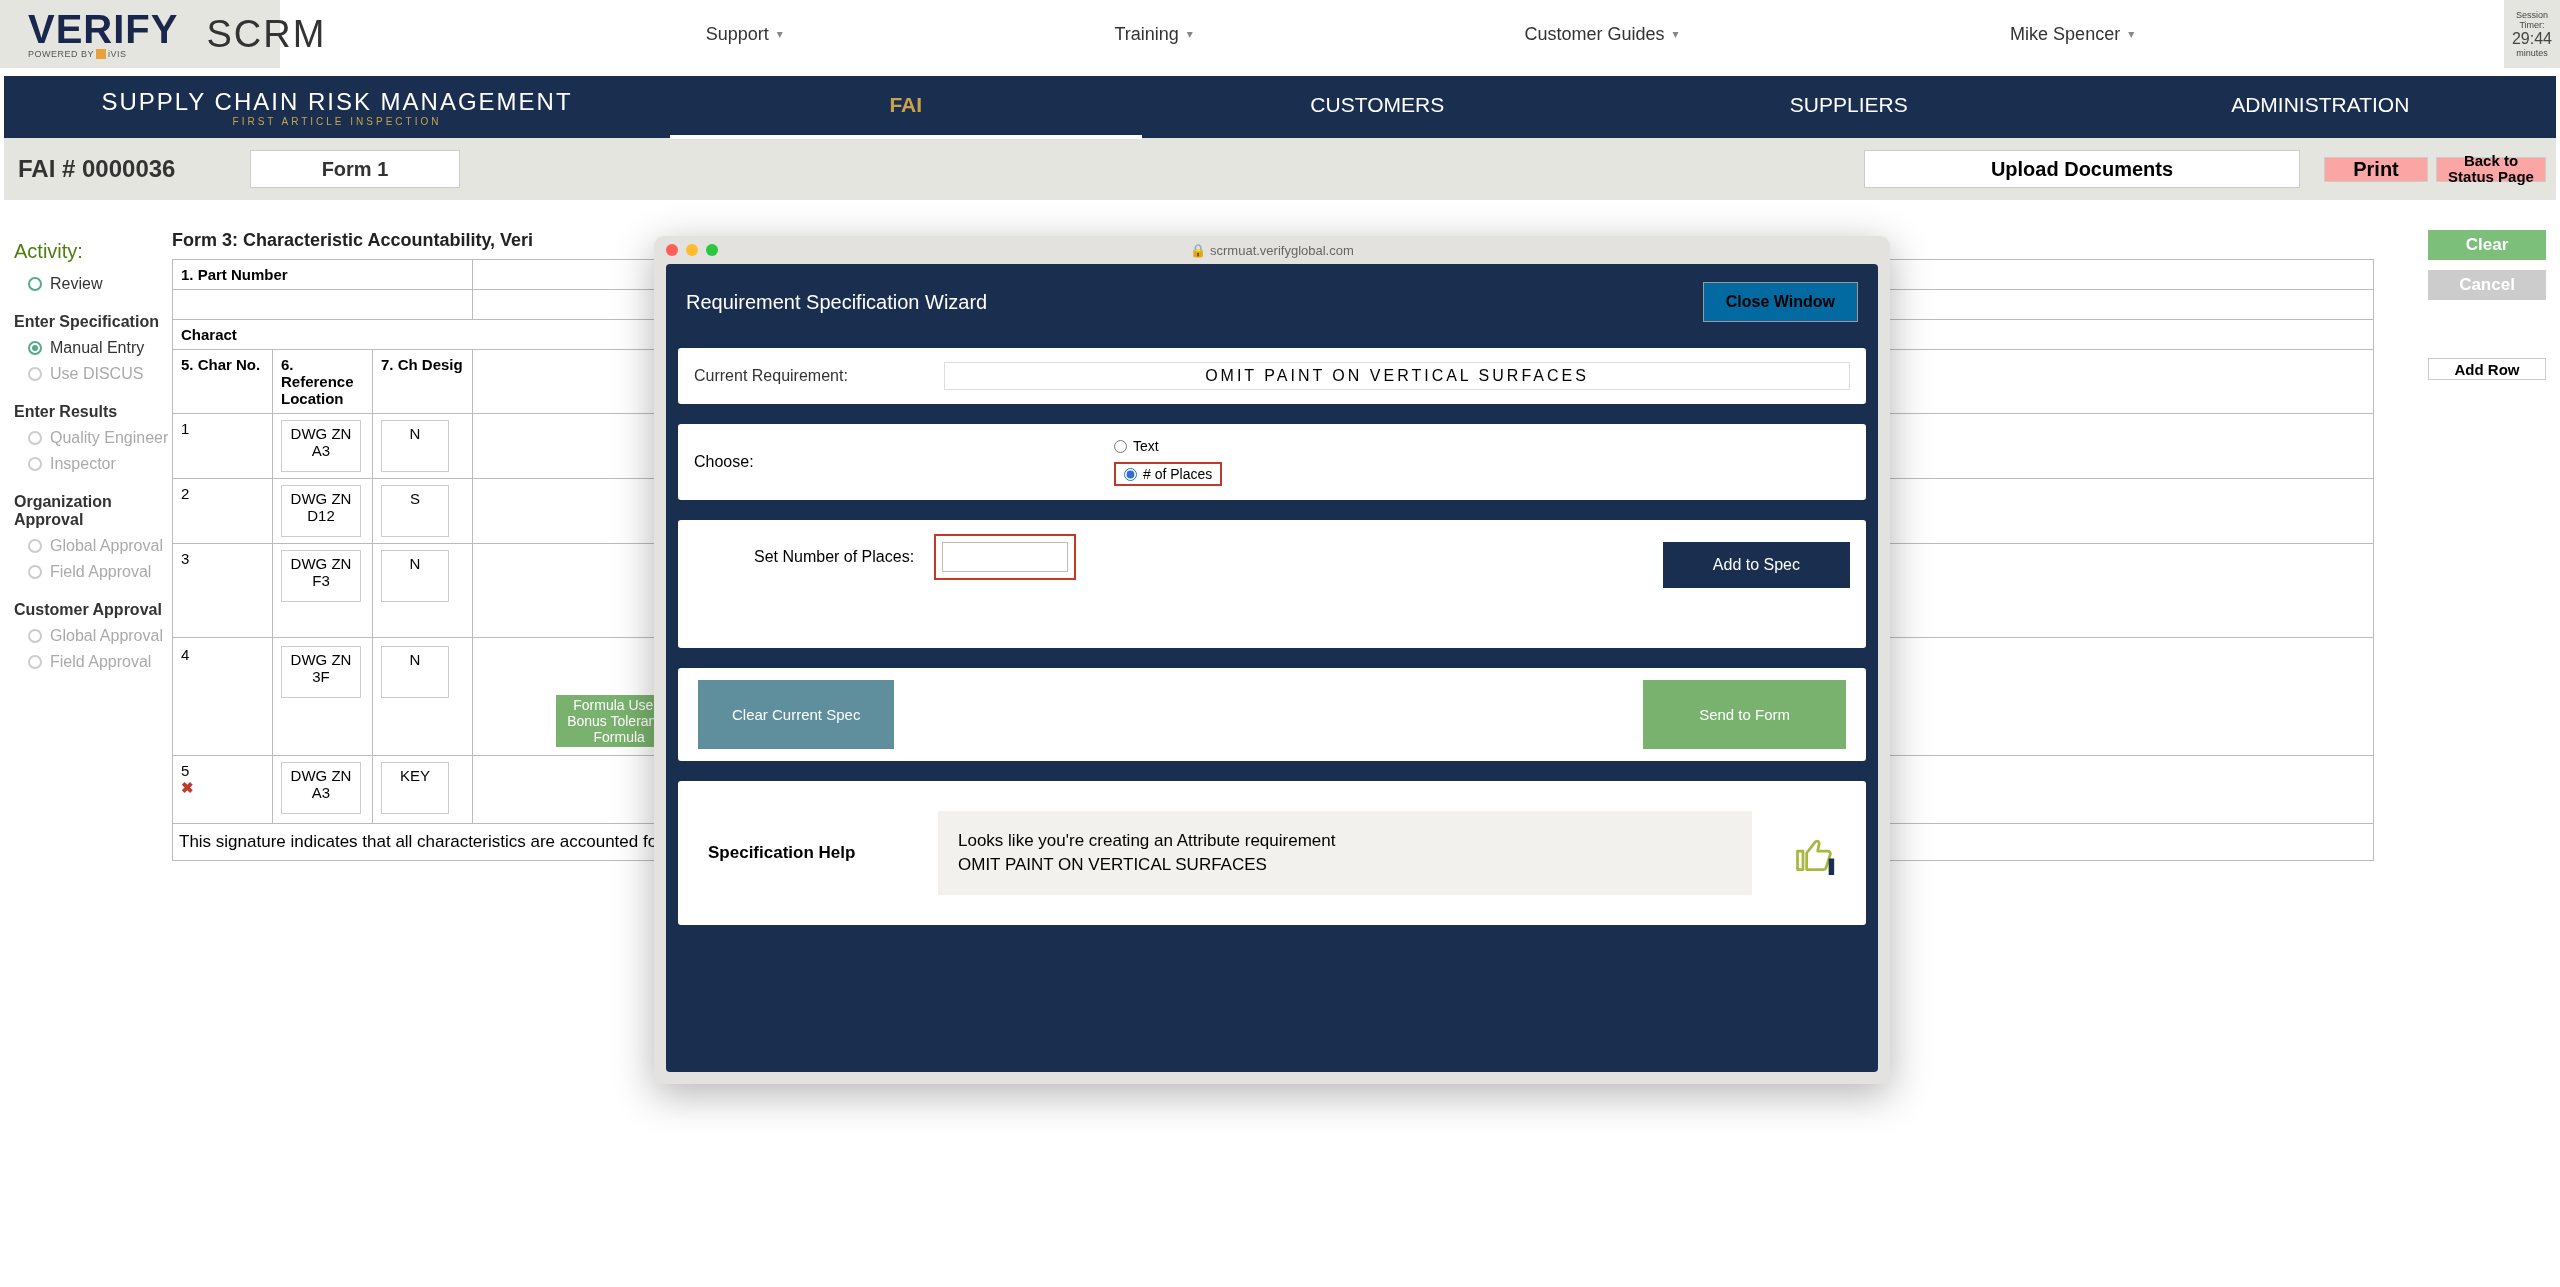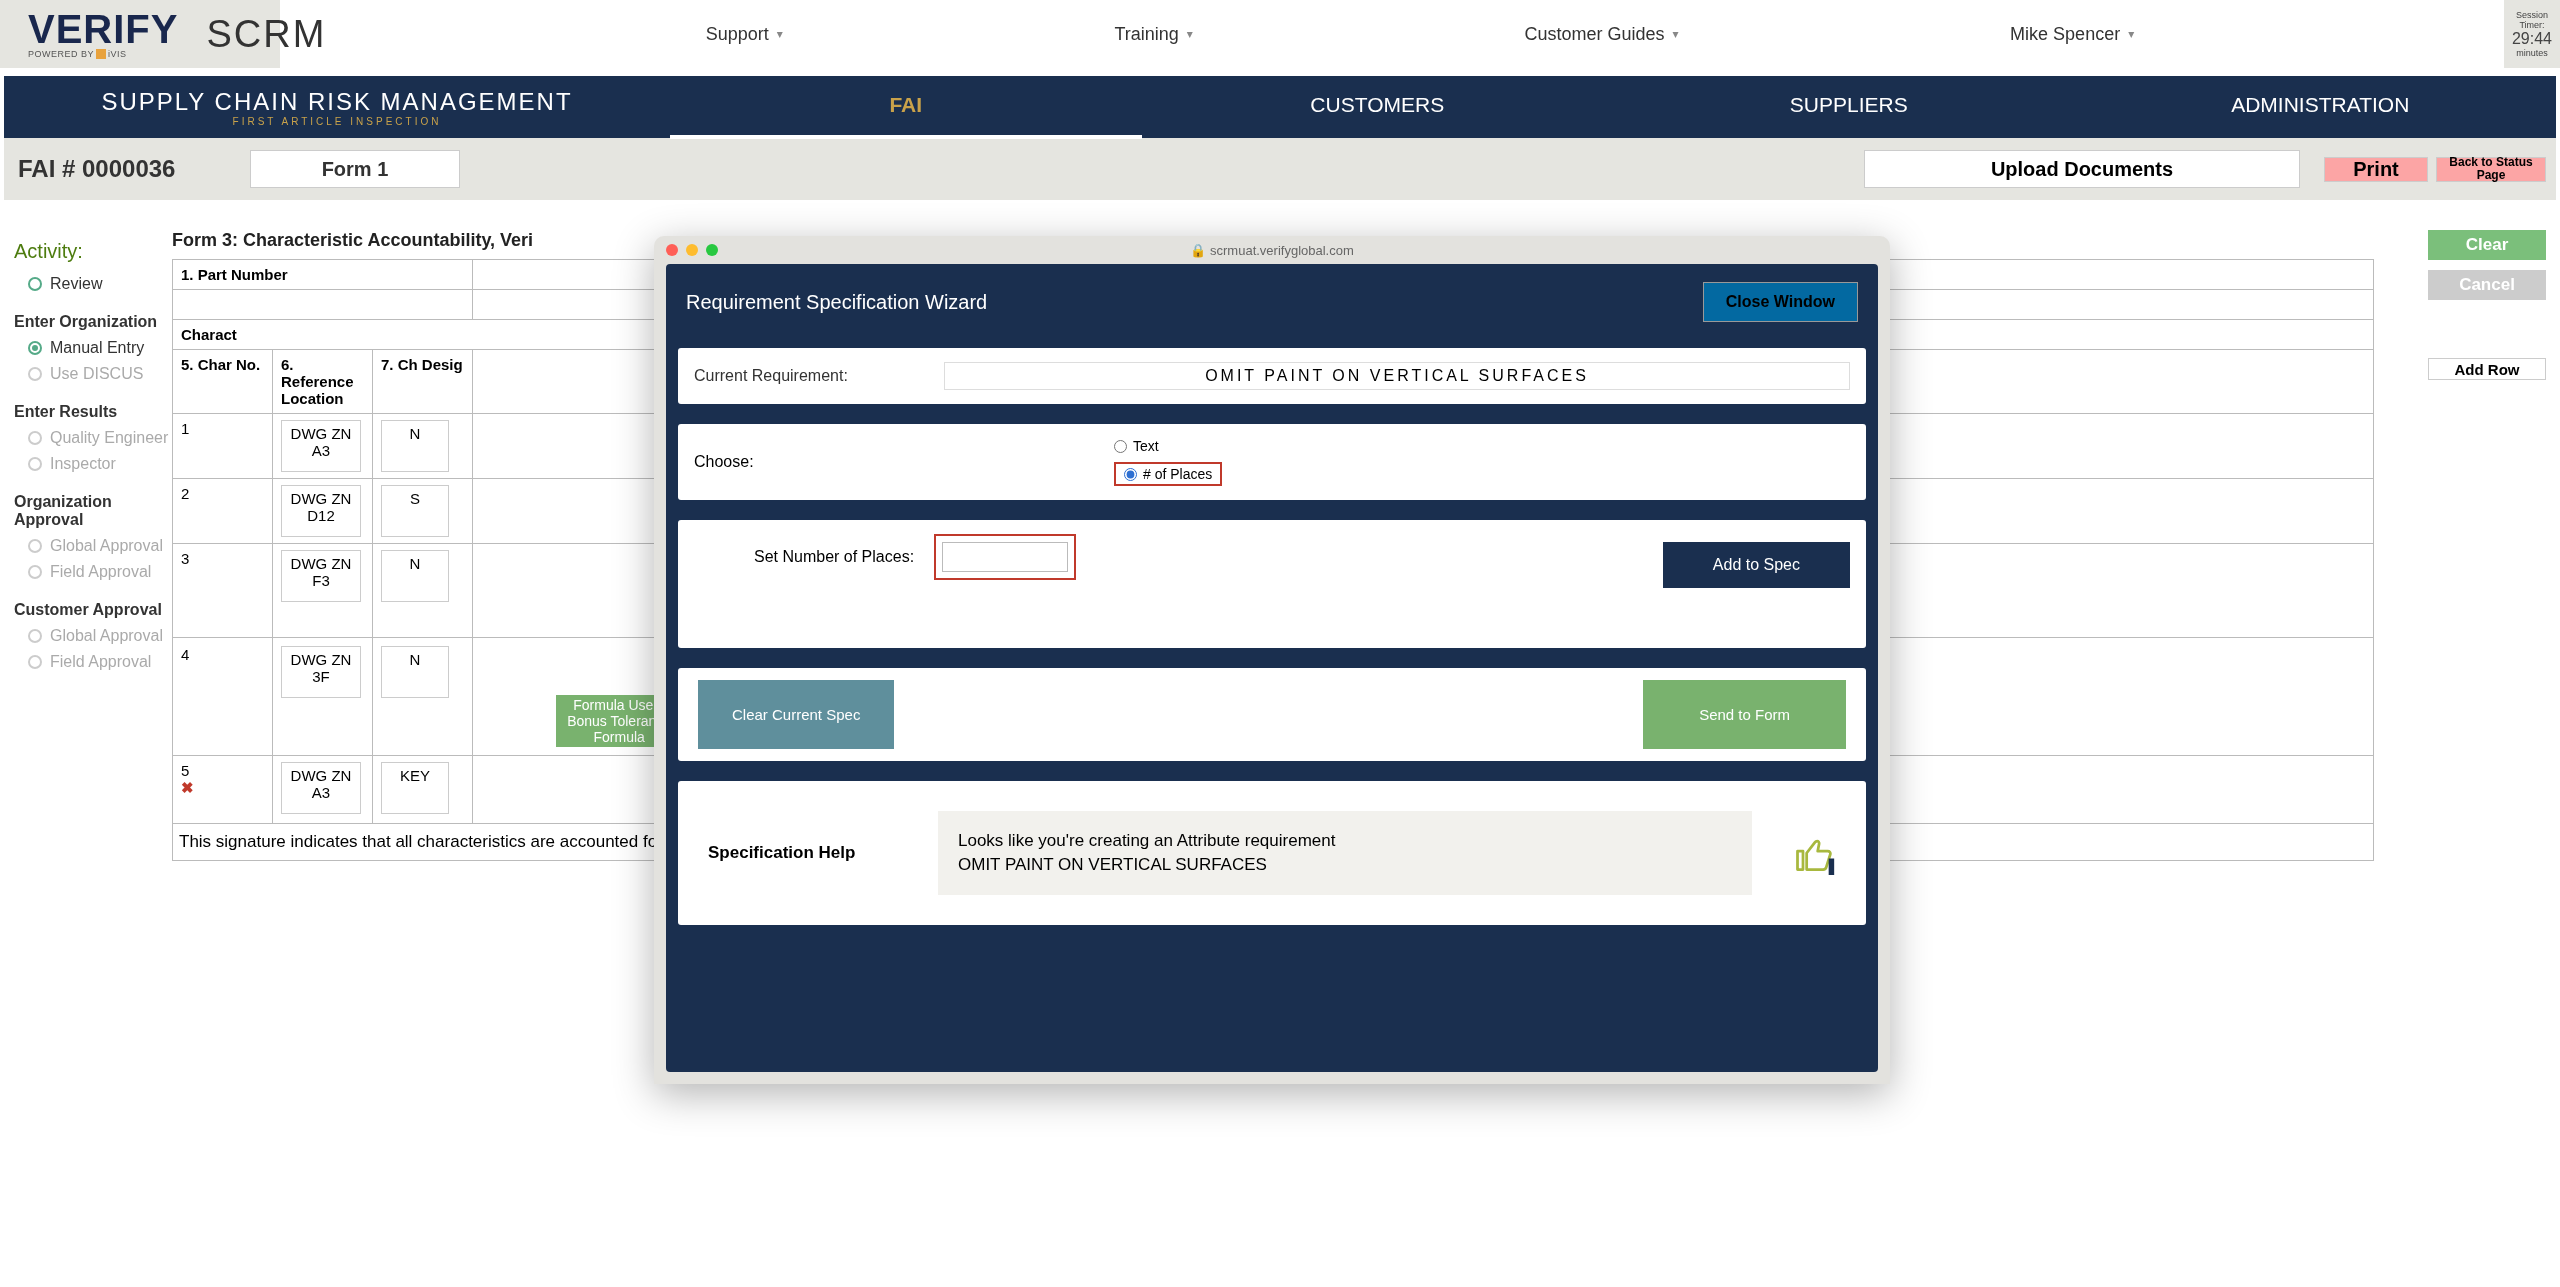--- a/index.html
+++ b/index.html
@@ -30,21 +30,21 @@
 
 .sub-row { height: 62px; background: #e5e5e0; margin: 0 4px; display: flex; align-items: center; padding: 0 10px; gap: 0; }
 .fai-label { width: 236px; font-size: 24px; font-weight: 600; color: #333; padding-left: 4px; }
 .form-tabs { display: flex; gap: 0; }
 .form-tab { width: 210px; height: 38px; border: 1px solid #ccc; background: #fff; display: flex; align-items: center; justify-content: center; font-size: 20px; color: #333; cursor: pointer; }
 .form-tab.active { font-weight: 700; }
 .sub-row-spacer { flex: 1; }
 .upload-tab { width: 436px; height: 38px; border: 1px solid #ccc; background: #fff; display: flex; align-items: center; justify-content: center; font-size: 20px; font-weight: 700; cursor: pointer; }
 .btn-print, .btn-back { height: 25px; border: 1px solid #ccc; background: #fca5a5; display: flex; align-items: center; justify-content: center; font-size: 20px; font-weight: 700; cursor: pointer; }
 .btn-print { width: 104px; margin-left: 24px; }
-.btn-back { width: 110px; margin-left: 8px; line-height: 1.1; font-size: 12px; text-align: center; padding: 8px 4px; }
+.btn-back { width: 110px; margin-left: 8px; line-height: 1.1; font-size: 15px; text-align: center; padding: 8px 4px; }
 
 
 .body-wrap { display: flex; margin-top: 30px; padding: 0 14px; gap: 0; }
 .sidebar { width: 158px; padding-top: 10px; }
 .sb-title { font-size: 20px; color: #4d7c0f; margin-bottom: 8px; }
 .sb-group { margin-bottom: 16px; }
 .sb-group-title { font-size: 16px; font-weight: 600; color: #333; margin-bottom: 4px; }
 .sb-radio { display: flex; align-items: center; gap: 8px; font-size: 16px; color: #333; padding: 4px 0 4px 14px; }
 .sb-radio .dot { width: 14px; height: 14px; border: 2px solid #5a8; border-radius: 50%; position: relative; }
 .sb-radio.sel .dot::after { content: ""; position: absolute; inset: 2px; background: #5a8; border-radius: 50%; }
@@ -176,21 +176,21 @@
 
   <div class="sidebar">
     <div class="sb-title">Activity:</div>
     <div class="sb-group">
       <div class="sb-radio">
           <span class="dot"></span>
           <span>Review</span>
         </div>
     </div>
     <div class="sb-group">
-      <div class="sb-group-title">Enter Organization</div>
+      <div class="sb-group-title">Enter Specification</div>
       <div class="sb-radio sel">
           <span class="dot"></span>
           <span>Manual Entry</span>
         </div>
       <div class="sb-radio dis">
           <span class="dot"></span>
           <span>Use DISCUS</span>
         </div>
     </div>
     <div class="sb-group">

